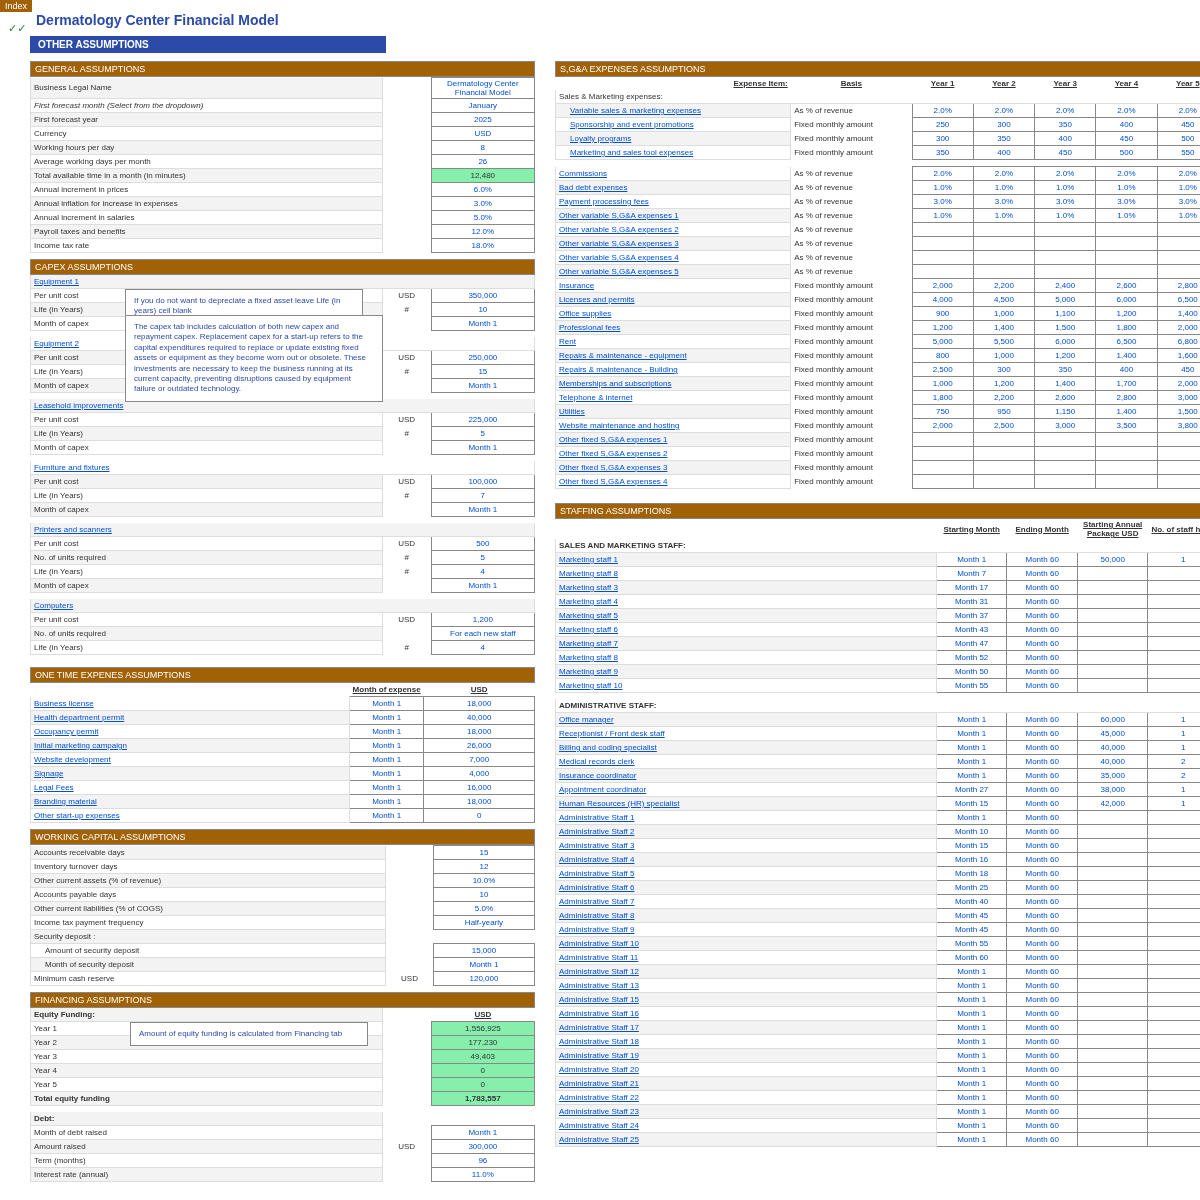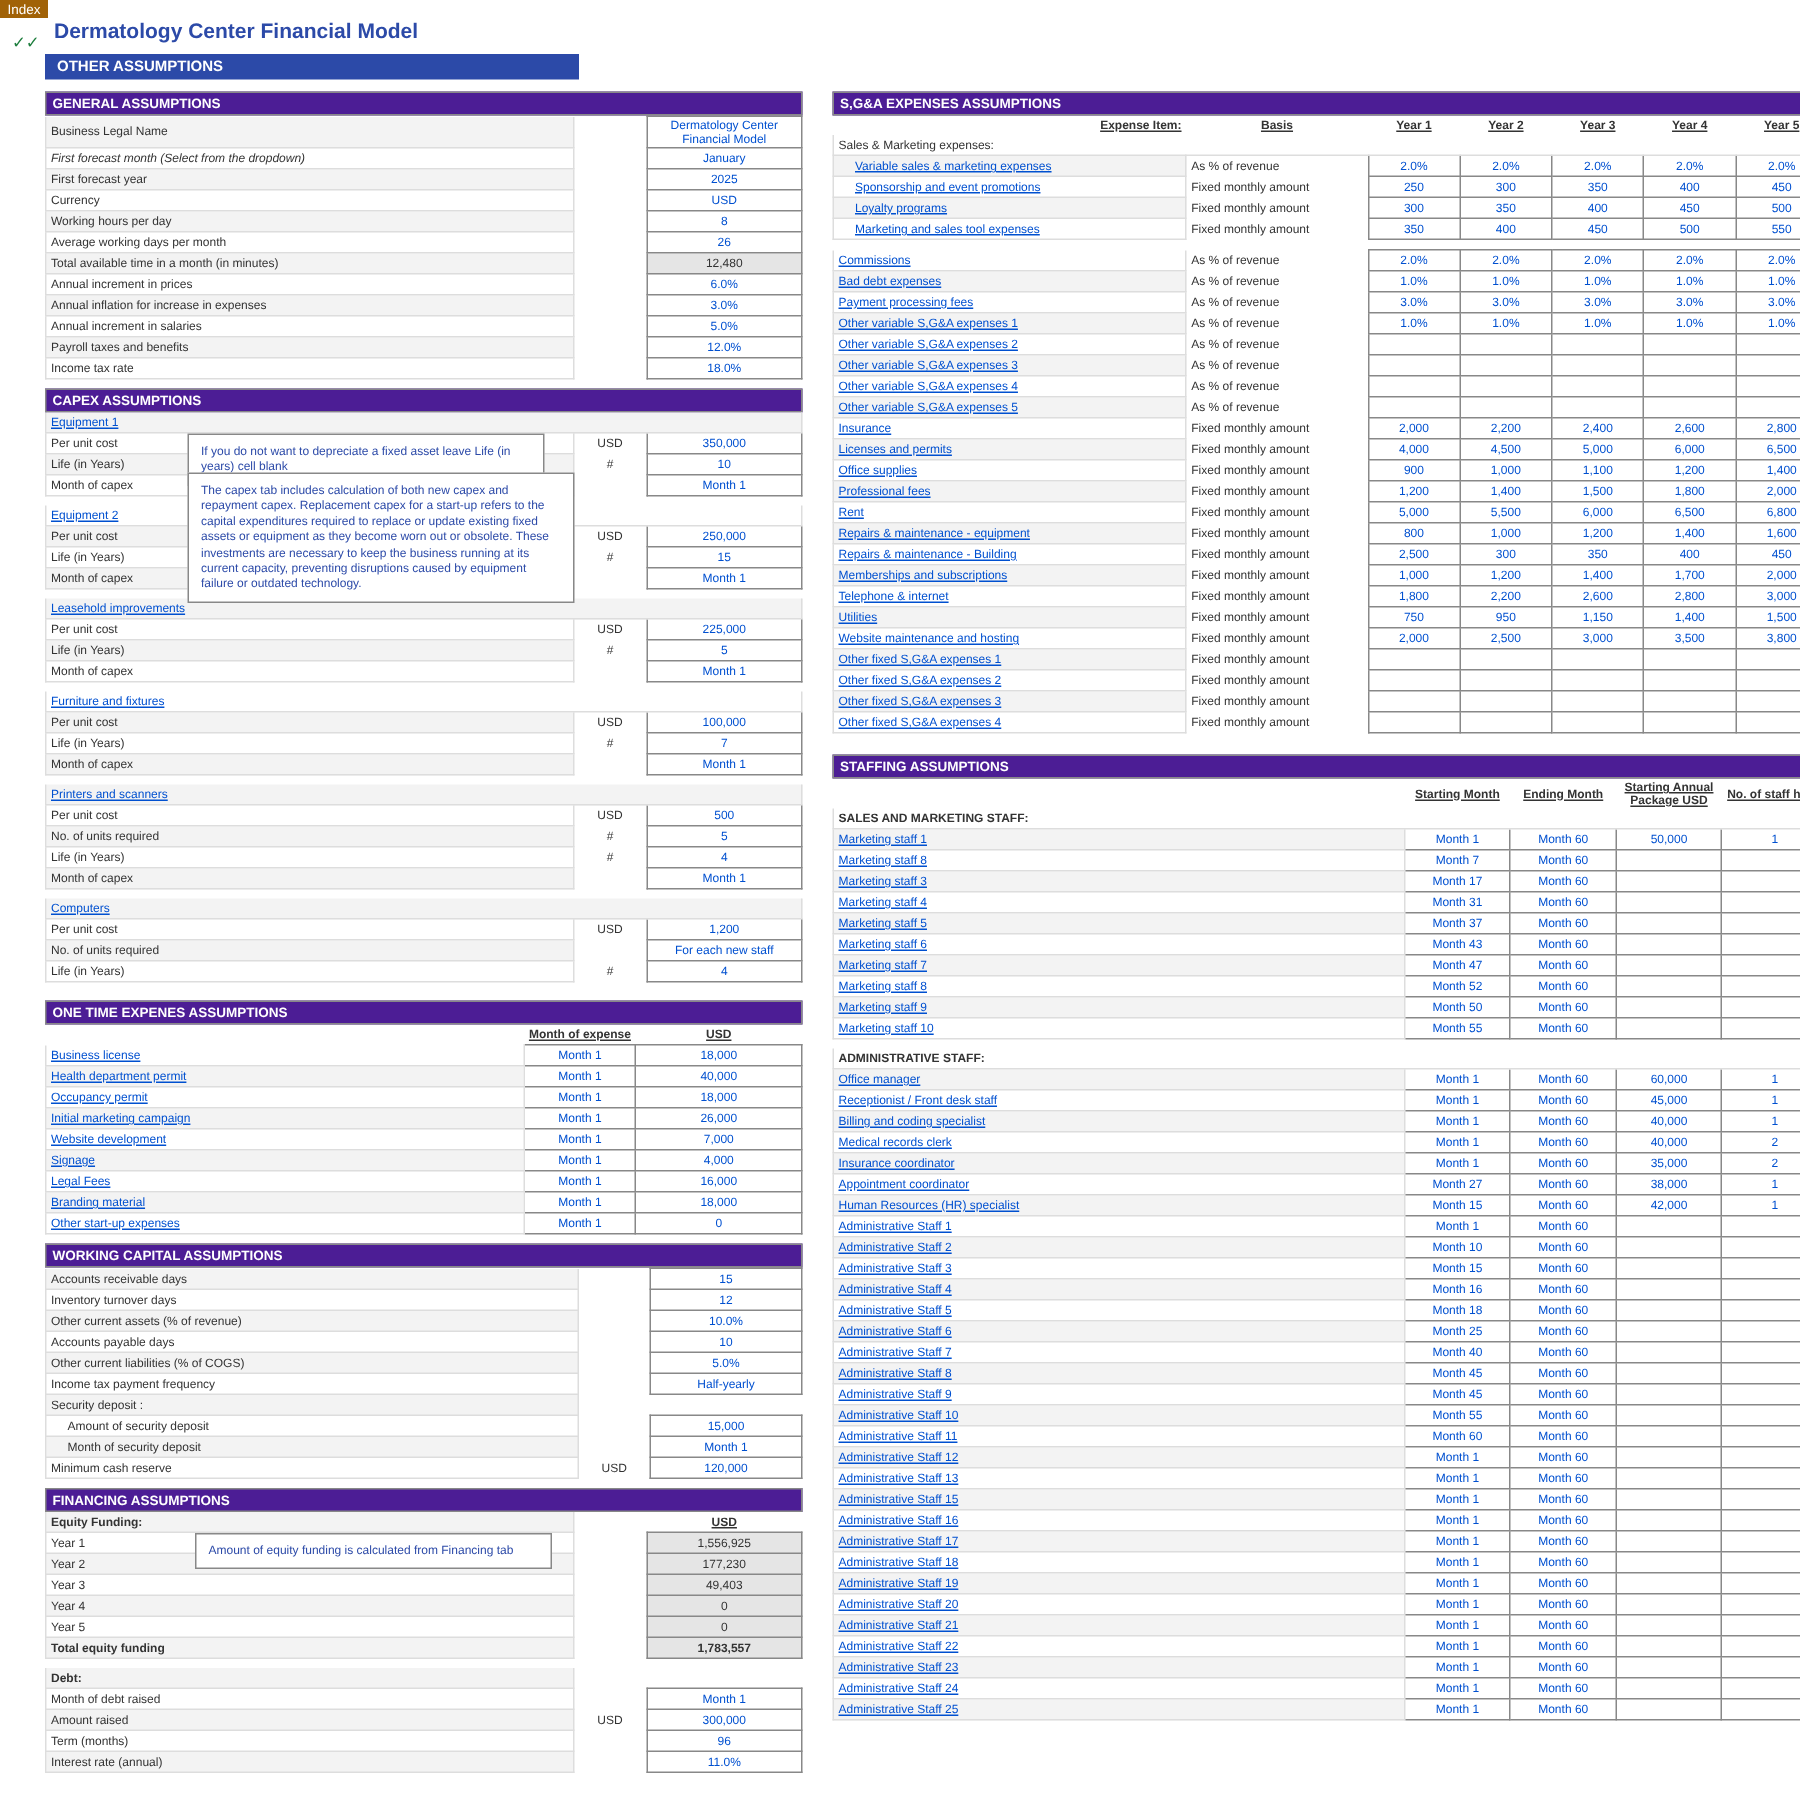--- a/index.html
+++ b/index.html
@@ -4,28 +4,28 @@
 <style>
 body{margin:0;font-family:Arial,sans-serif;font-size:8px;background:#fff;color:#333}
 .page{width:1200px;padding:8px 20px 40px 30px;position:relative}
 .index-tag{position:absolute;left:0;top:0;background:#a16207;color:#fff;padding:1px 5px;font-size:9px}
 .check{position:absolute;left:8px;top:22px;color:#1e7e3e;font-size:11px}
 h1.title{color:#2c4aa8;font-size:14px;margin:4px 0 8px 6px;font-weight:bold}
 .bar-section{background:#2c4aa8;color:#fff;font-weight:bold;padding:3px 8px;font-size:10px;width:340px;margin-bottom:8px}
 .cols{display:flex;gap:20px}
 .left{width:505px}
 .right{width:664px}
-.sec-head{background:#4c1d95;color:#fff;font-weight:bold;padding:2px 4px;font-size:9px;border:1px solid #888}
+.sec-head{background:#a16207;color:#fff;font-weight:normal;padding:2px 4px;font-size:9px;border:1px solid #888}
 table{border-collapse:collapse;width:100%;font-size:8px}
 td,th{padding:1px 3px;height:11px;vertical-align:middle}
 .lbl{border:1px solid #ddd;border-top:none}
 .zebra tr:nth-child(odd) td.lbl{background:#f3f3f3}
 .zebra tr:nth-child(even) td.lbl{background:#fff}
 .inp{border:1px solid #888;text-align:center;color:#0050d0;background:#fff;width:92px}
-.inp-plain{border:1px solid #888;text-align:center;background:#e5e5e5}
+.inp-plain{border:1px solid #888;text-align:center;background:#86efac}
 .blue-link{color:#0050d0;text-decoration:underline;cursor:pointer}
 .indent{padding-left:14px !important}
 .note-box{position:absolute;background:#fff;border:1px solid #888;padding:6px 8px;font-size:8px;color:#2c4aa8;width:220px;line-height:1.3}
 .thead{font-weight:bold;text-decoration:underline;text-align:center}
 .sga td.lbl{width:170px}
 .sga .basis{width:90px;font-size:8px}
 .sga .yc{border:1px solid #888;text-align:center;color:#0050d0;width:42px}
 .staff td.lbl{width:290px}
 .staff .sc{border:1px solid #888;text-align:center;color:#0050d0;width:48px}
 .sub{font-weight:bold;background:#fff}

